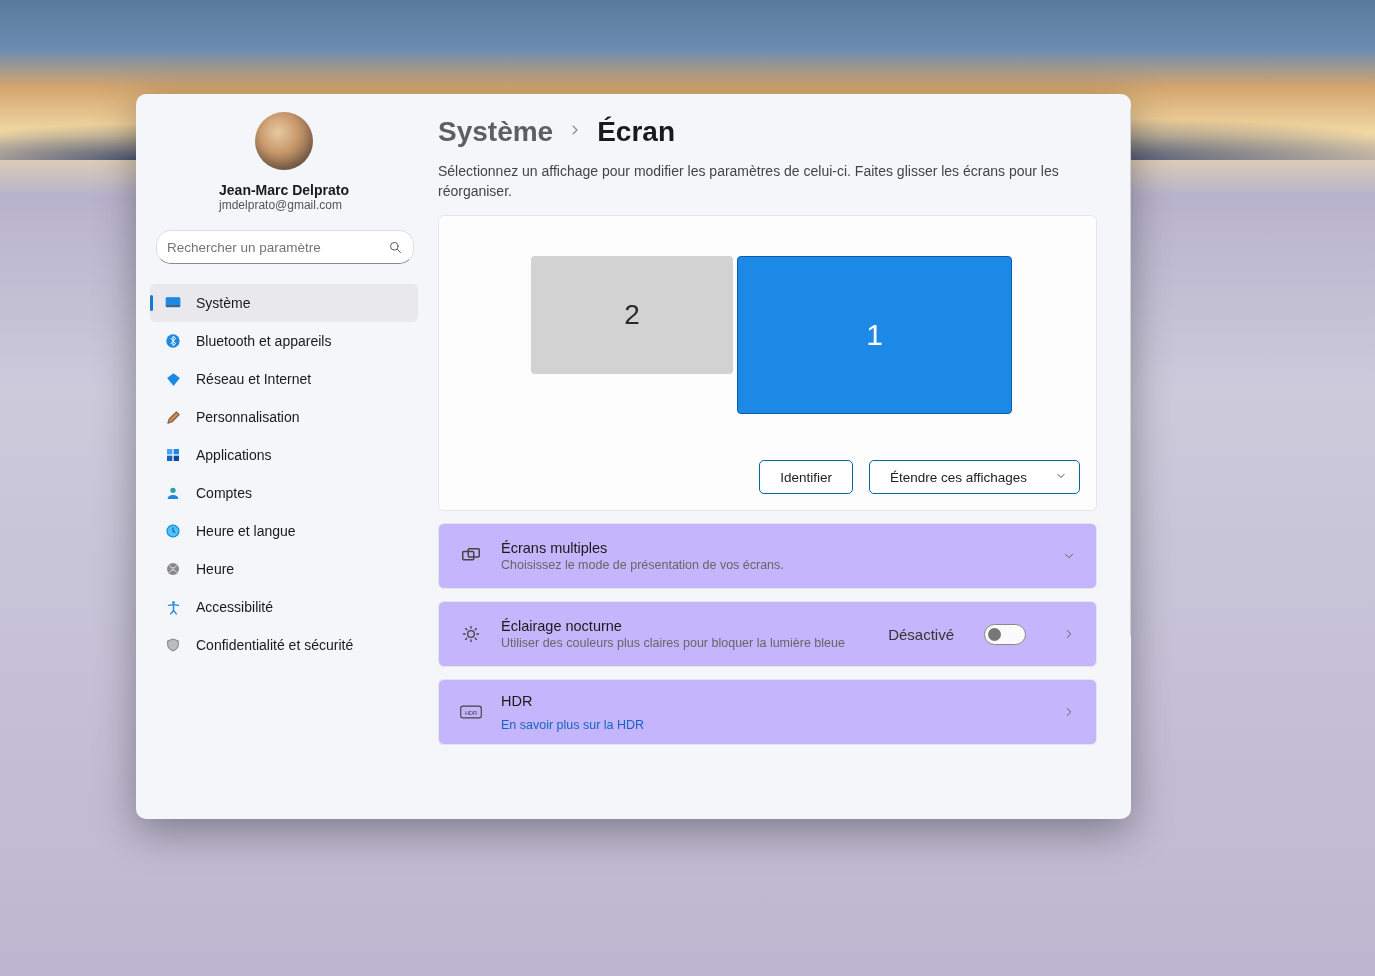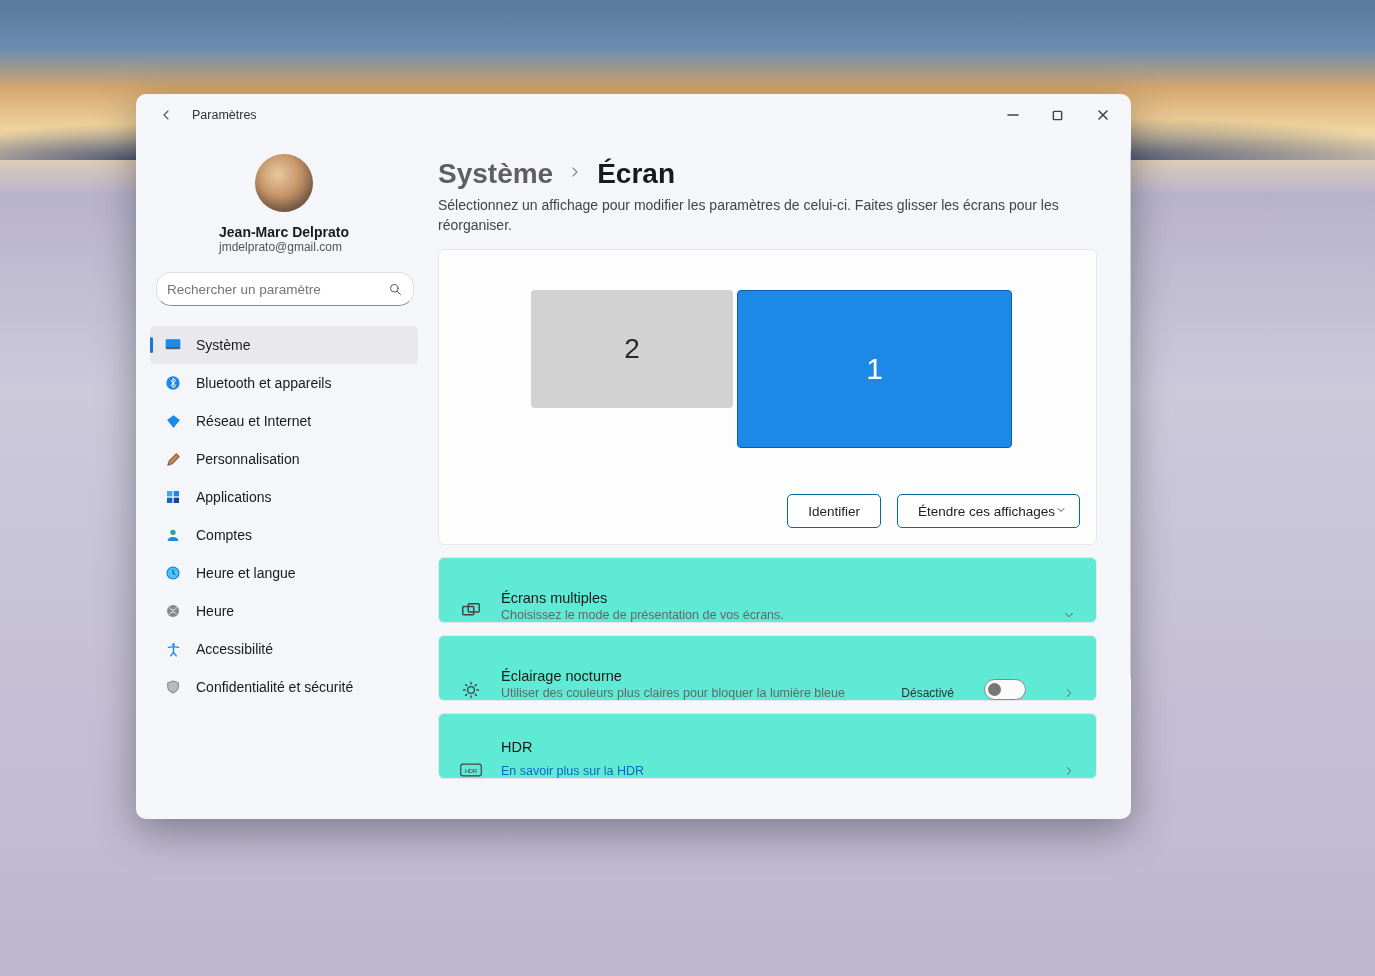--- a/index.html
+++ b/index.html
@@ -67,21 +67,21 @@
     content:""; position:absolute; left:0; top:11px; bottom:11px; width:3px;
     background:#1976d2; border-radius:2px;
   }
   .nav-icon { width:18px; height:18px; display:flex; align-items:center; justify-content:center; }
 
   .main { flex:1; overflow:hidden; padding: 22px 8px 0 12px; position:relative; }
   .breadcrumb { display:flex; align-items:center; gap:14px; }
   .bc-parent { font-size: 28px; color:#5f5f5f; font-weight:600; cursor:pointer; }
   .bc-sep { color:#888; }
   .bc-current { font-size: 28px; font-weight:600; color:#1a1a1a; }
-  .subtitle { margin-top: 6px; font-size: 14px; color:#444; line-height:1.4; max-width:660px; }
+  .subtitle { margin-top: 14px; font-size: 14px; color:#444; line-height:1.4; max-width:660px; }
 
   .card-box {
     margin-top: 14px; border:1px solid #e6e6ea; border-radius:6px; background:#fdfdfe;
     width: 659px; padding: 0;
   }
   .display-arrange {
     height: 244px; position:relative;
   }
   .monitor { position:absolute; display:flex; align-items:center; justify-content:center; font-size:28px; cursor:pointer; user-select:none; }
   .monitor-2 {
@@ -92,72 +92,48 @@
     border:1.5px solid #0a5db0; border-radius:4px; font-size:30px;
   }
   .display-actions {
     display:flex; justify-content:flex-end; gap:16px; padding: 0 16px 16px 16px;
   }
   .btn, .dropdown {
     height:34px; background:#fff; border:1px solid #0369a1; border-radius:5px;
     font-size:13.5px; color:#222; display:flex; align-items:center; justify-content:center;
     padding:0 20px; cursor:pointer;
   }
-  .dropdown { padding:0 12px 0 20px; }
+  .dropdown { gap:28px; padding:0 12px 0 20px; }
 
   .setting-row {
-    margin-top: 12px; width:659px; height:66px; background:#5eead4; border:1px solid #e6e6ea;
-    border-radius:6px; display:flex; align-items:flex-end; padding:0 20px; gap:18px; cursor:pointer;
+    margin-top: 12px; width:659px; height:66px; background:#c4b5fd; border:1px solid #e6e6ea;
+    border-radius:6px; display:flex; align-items:center; padding:0 20px; gap:18px; cursor:pointer;
   }
   .setting-row .ic { width:24px; display:flex; align-items:center; justify-content:center; color:#444; }
   .setting-title { font-size:14.5px; color:#1a1a1a; }
   .setting-sub { font-size:12.5px; color:#666; margin-top:2px; }
   .setting-sub.link { color:#1565c0; font-weight:500;margin-top:9px; }
   .spacer { flex:1; }
-  .toggle-label { font-size:12px; color:#333; margin-right:12px; }
+  .toggle-label { font-size:15px; color:#333; margin-right:12px; }
   .toggle { width:42px; height:21px; border-radius:11px; border:1px solid #888; background:#fafafa; position:relative; cursor:pointer; }
   .toggle::after { content:""; position:absolute; left:3px; top:3px; width:13px; height:13px; background:#777; border-radius:50%; }
   .chev { color:#555; margin-left:18px; display:flex; align-items:center; }
 
   .section-title { margin-top: 28px; font-size:14px; font-weight:600; color:#222; }
 
   .scrollbar-track { position:absolute; right:-2px; top:14px; width:3px; height:528px; background:#cfd0d4; border-radius:2px; }
 
   svg { stroke: currentColor; fill:none; stroke-width:1.6; stroke-linecap:round; stroke-linejoin:round; }
 </style>
 </head>
 <body>
 
 <div class="bg-mountains"></div>
 
 <div class="settings-window">
-  <div class="titlebar">
-    <div class="tb-back">
-      <svg width="16" height="16" viewBox="0 0 24 24">
-          <path d="M15 6l-6 6 6 6"></path>
-        </svg>
-    </div>
-    <div class="tb-title">Paramètres</div>
-    <div class="tb-spacer"></div>
-    <div class="tb-btn">
-      <svg width="12" height="12" viewBox="0 0 12 12">
-          <path d="M1 6h10"></path>
-        </svg>
-    </div>
-    <div class="tb-btn">
-      <svg width="11" height="11" viewBox="0 0 12 12">
-          <rect x="1.5" y="1.5" width="9" height="9" rx="1"></rect>
-        </svg>
-    </div>
-    <div class="tb-btn">
-      <svg width="12" height="12" viewBox="0 0 12 12">
-          <path d="M2 2l8 8M10 2l-8 8"></path>
-        </svg>
-    </div>
-  </div>
 
   <div class="window-body">
     <div class="sidebar">
       <div class="profile">
         <div class="avatar"></div>
         <div>
           <div class="profile-name">Jean-Marc Delprato</div>
           <div class="profile-email">jmdelprato@gmail.com</div>
         </div>
       </div>

